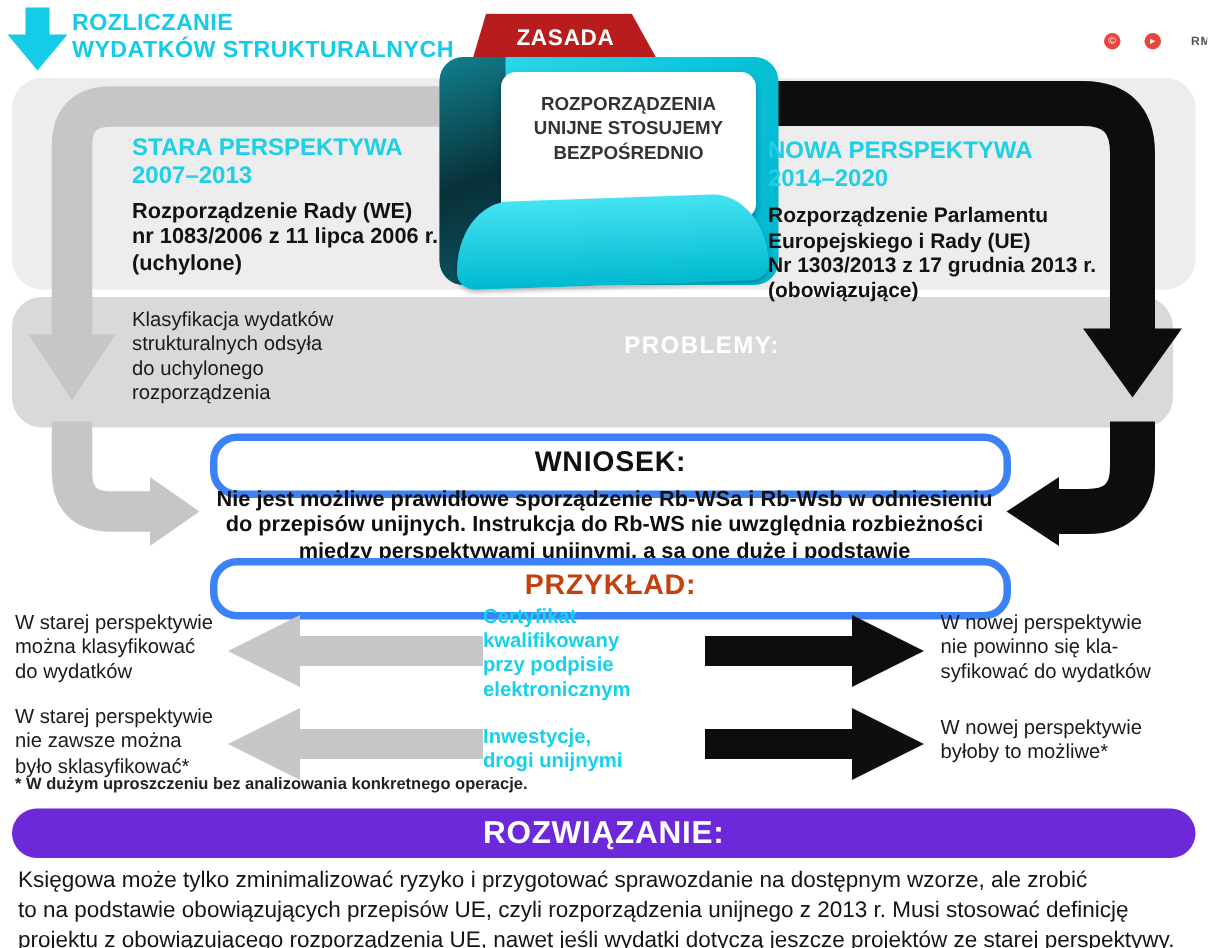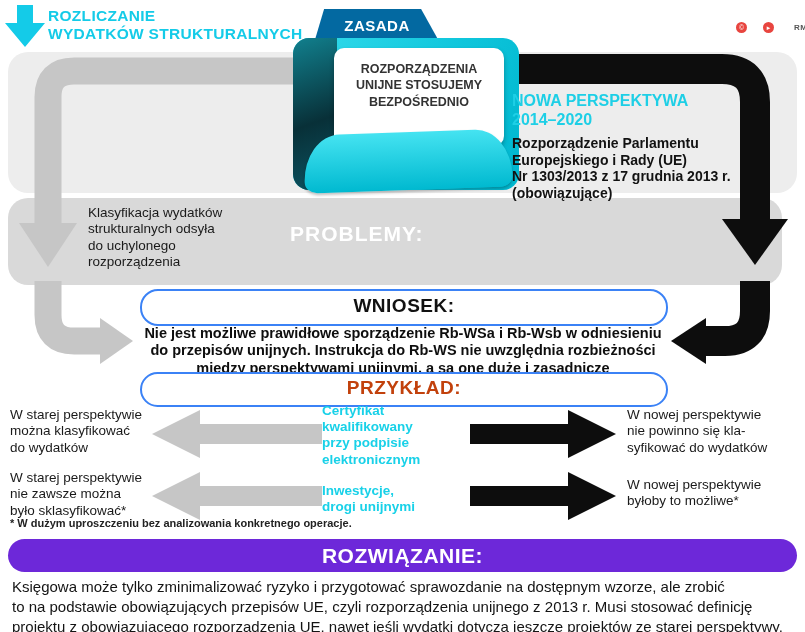--- a/index.html
+++ b/index.html
@@ -19,41 +19,41 @@
   .panel-top{left:8px;top:52px;width:789px;height:141px;background:#ededed;border-radius:20px;}
   .panel-problems{left:8px;top:198px;width:774px;height:87px;background:#d9d9d9;border-radius:20px;}
   
   .persp-head{color:#1ecfe6;font-size:16px;font-weight:bold;line-height:1.18;}
   .persp-reg{font-weight:bold;color:#121212;line-height:1.2;margin-top:5px;}
   .stara{left:88px;top:90px;width:260px;}
   .stara .persp-reg{font-size:14.5px;}
   .nowa{left:512px;top:92px;width:270px;}
   .nowa .persp-reg{font-size:14px;}
   .problem-left{left:88px;top:205px;width:220px;font-size:13.5px;line-height:1.22;color:#1a1a1a;}
-  .problems-label{left:290px;top:222px;width:230px;text-align:left;color:#fff;
-                  font-size:21px;font-weight:bold;letter-spacing:1px;}
+  .problems-label{left:290px;top:222px;width:230px;text-align:right;color:#fff;
+                  font-size:16px;font-weight:bold;letter-spacing:1px;}
   .problem-right{left:512px;top:201px;width:230px;font-size:13.5px;line-height:1.22;color:#1a1a1a;}
   
-  .pill{left:140px;width:524px;height:33px;background:#fff;border:2px solid #3b82f6;border-radius:18px;
+  .pill{left:140px;width:524px;height:33px;background:#fff;border:5px solid #3b82f6;border-radius:18px;
         text-align:center;font-weight:bold;font-size:19px;line-height:30px;letter-spacing:.5px;}
   .pill-wniosek{top:289px;color:#111;}
   .pill-przyklad{top:372px;height:31px;line-height:28px;color:#c2410c;}
   .wniosek-body{left:125px;top:325px;width:556px;text-align:center;font-weight:bold;
                 font-size:14.5px;line-height:1.2;color:#0e0e0e;}
   
   .ex-old,.ex-new{font-size:13.5px;line-height:1.22;color:#1a1a1a;}
   .ex-case{text-align:left;color:#18d1e8;font-weight:bold;font-size:13.5px;line-height:1.2;}
   .footnote{left:10px;top:517px;font-size:11px;font-weight:600;color:#222;}
   
   .solution-bar{left:8px;top:539px;width:789px;height:33px;background:#6d28d9;border-radius:17px;
                 text-align:center;color:#fff;font-weight:bold;font-size:21px;line-height:33px;letter-spacing:.5px;}
   .solution-body{left:12px;top:577px;width:785px;font-size:15px;line-height:1.32;color:#141414;}
   
   .folder{left:290px;top:6px;width:235px;height:186px;}
-  .folder-tab{left:24px;top:3px;width:126px;height:34px;background:#0369a1;
+  .folder-tab{left:24px;top:3px;width:126px;height:34px;background:#b91c1c;
               clip-path:polygon(8% 0,85% 0,100% 100%,0 100%);
               text-align:center;color:#fff;font-weight:bold;font-size:15px;line-height:34px;letter-spacing:.5px;}
   .folder-back{left:3px;top:32px;width:226px;height:152px;border-radius:16px;
                background:linear-gradient(110deg,#35dcec 0%,#0fc6dc 60%,#00b7cf 100%);}
   .folder-spine{left:3px;top:32px;width:44px;height:152px;border-radius:16px 0 0 16px;
                 background:linear-gradient(160deg,#11808e 0%,#083038 55%,#0c5563 100%);}
   .folder-paper{left:44px;top:42px;width:170px;height:98px;background:#fff;border-radius:10px;
                 box-shadow:0 3px 5px rgba(0,0,0,.3);text-align:center;padding-top:13px;box-sizing:border-box;
                 font-size:12.5px;font-weight:600;color:#333;line-height:1.3;}
   .folder-flap{left:14px;top:126px;width:208px;height:58px;transform:rotate(-2deg);
@@ -94,39 +94,46 @@
   <div class="abs folder z3">
     <div class="abs folder-tab">ZASADA</div>
     <div class="abs folder-back"></div>
     <div class="abs folder-spine"></div>
     <div class="abs folder-paper pre">ROZPORZĄDZENIA
 UNIJNE STOSUJEMY
 BEZPOŚREDNIO</div>
     <div class="abs folder-flap"></div>
   </div>
 
+  <div class="abs stara z3">
+    <div class="persp-head pre">STARA PERSPEKTYWA
+2007–2013</div>
+    <div class="persp-reg pre">Rozporządzenie Rady (WE)
+nr 1083/2006 z 11 lipca 2006 r.
+(uchylone)</div>
+  </div>
   <div class="abs nowa z3">
     <div class="persp-head pre">NOWA PERSPEKTYWA
 2014–2020</div>
     <div class="persp-reg pre">Rozporządzenie Parlamentu
 Europejskiego i Rady (UE)
 Nr 1303/2013 z 17 grudnia 2013 r.
 (obowiązujące)</div>
   </div>
 
   <div class="abs problem-left pre z3">Klasyfikacja wydatków
 strukturalnych odsyła
 do uchylonego
 rozporządzenia</div>
   <div class="abs problems-label z3">PROBLEMY:</div>
 
   <div class="abs pill pill-wniosek z3">WNIOSEK:</div>
   <div class="abs wniosek-body pre z3">Nie jest możliwe prawidłowe sporządzenie Rb-WSa i Rb-Wsb w odniesieniu
 do przepisów unijnych. Instrukcja do Rb-WS nie uwzględnia rozbieżności
-między perspektywami unijnymi, a są one duże i zasadnicze</div>
+między perspektywami unijnymi, a są one duże i podstawie</div>
 
   <div class="abs pill pill-przyklad z3">PRZYKŁAD:</div>
 
   <div class="abs ex-old pre z3" style="left:10px;top:407px;width:150px;">W starej perspektywie
 można klasyfikować
 do wydatków</div>
   <svg class="abs z3" width="170" height="48" viewBox="0 0 170 48" style="left:152px;top:410px;">
     <polygon points="0,24 48,0 48,14 170,14 170,34 48,34 48,48" fill="#c6c6c6"></polygon>
   </svg>
   <div class="abs ex-case pre z3" style="left:322px;top:403px;width:150px;">Certyfikat

